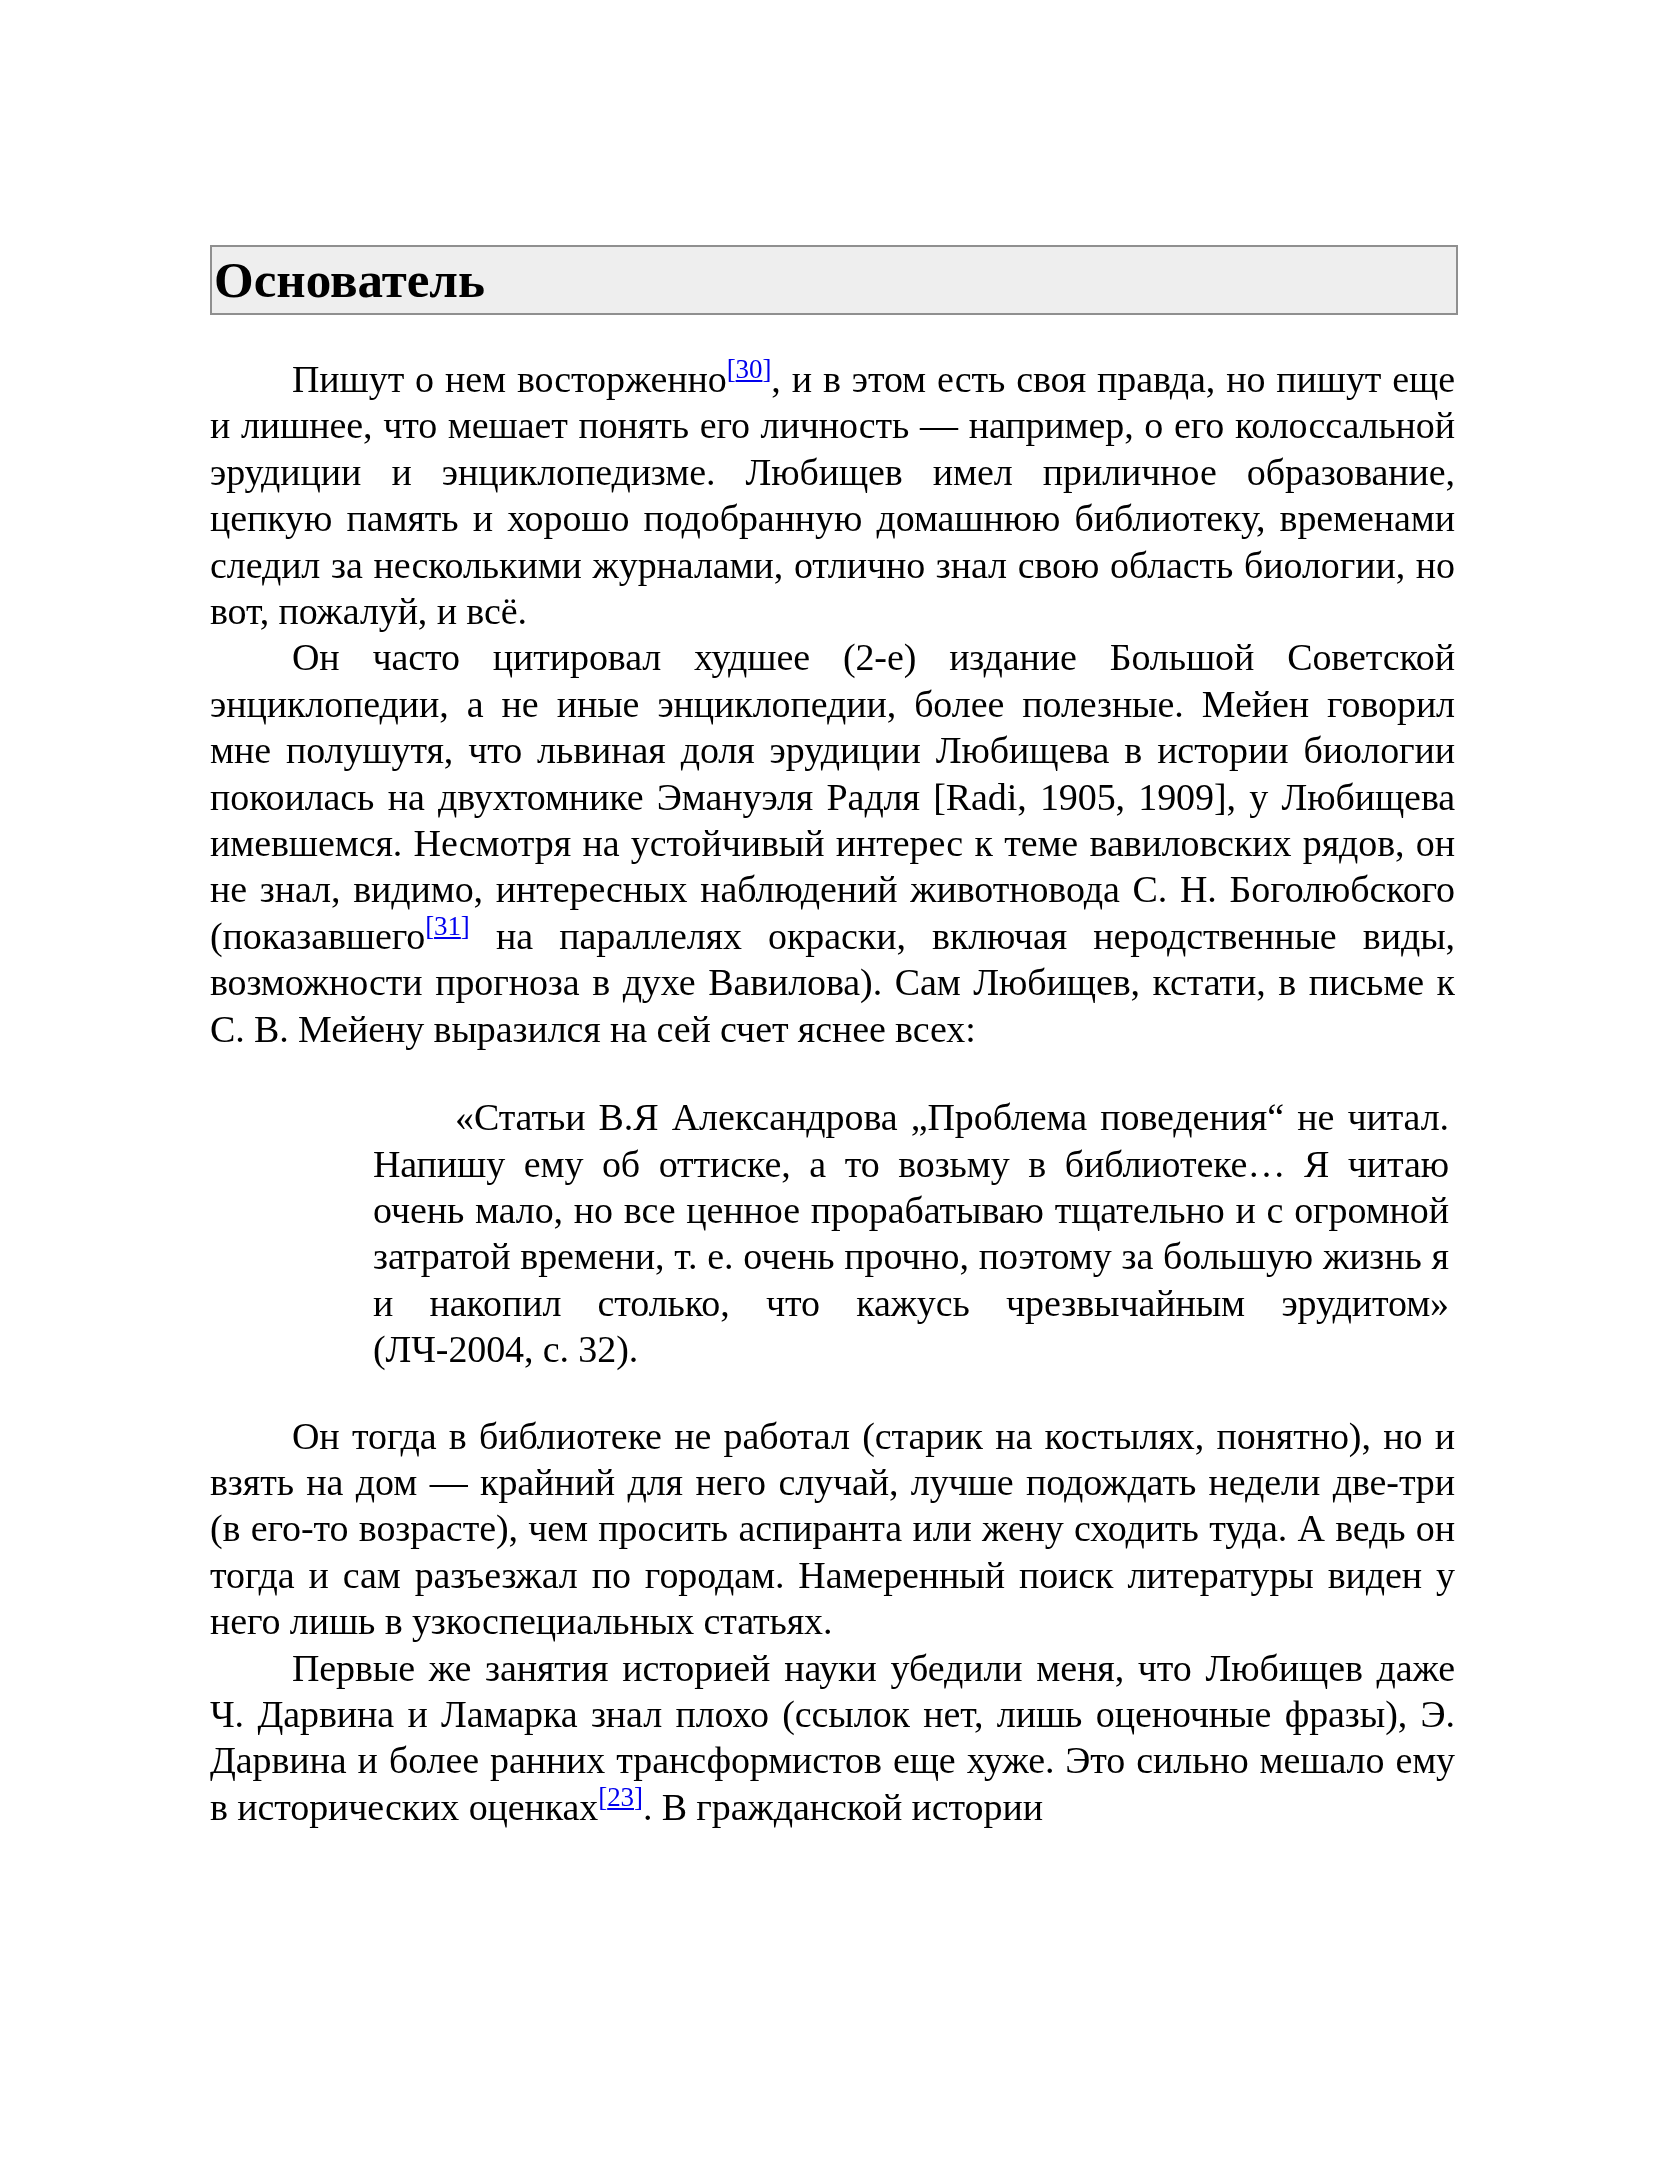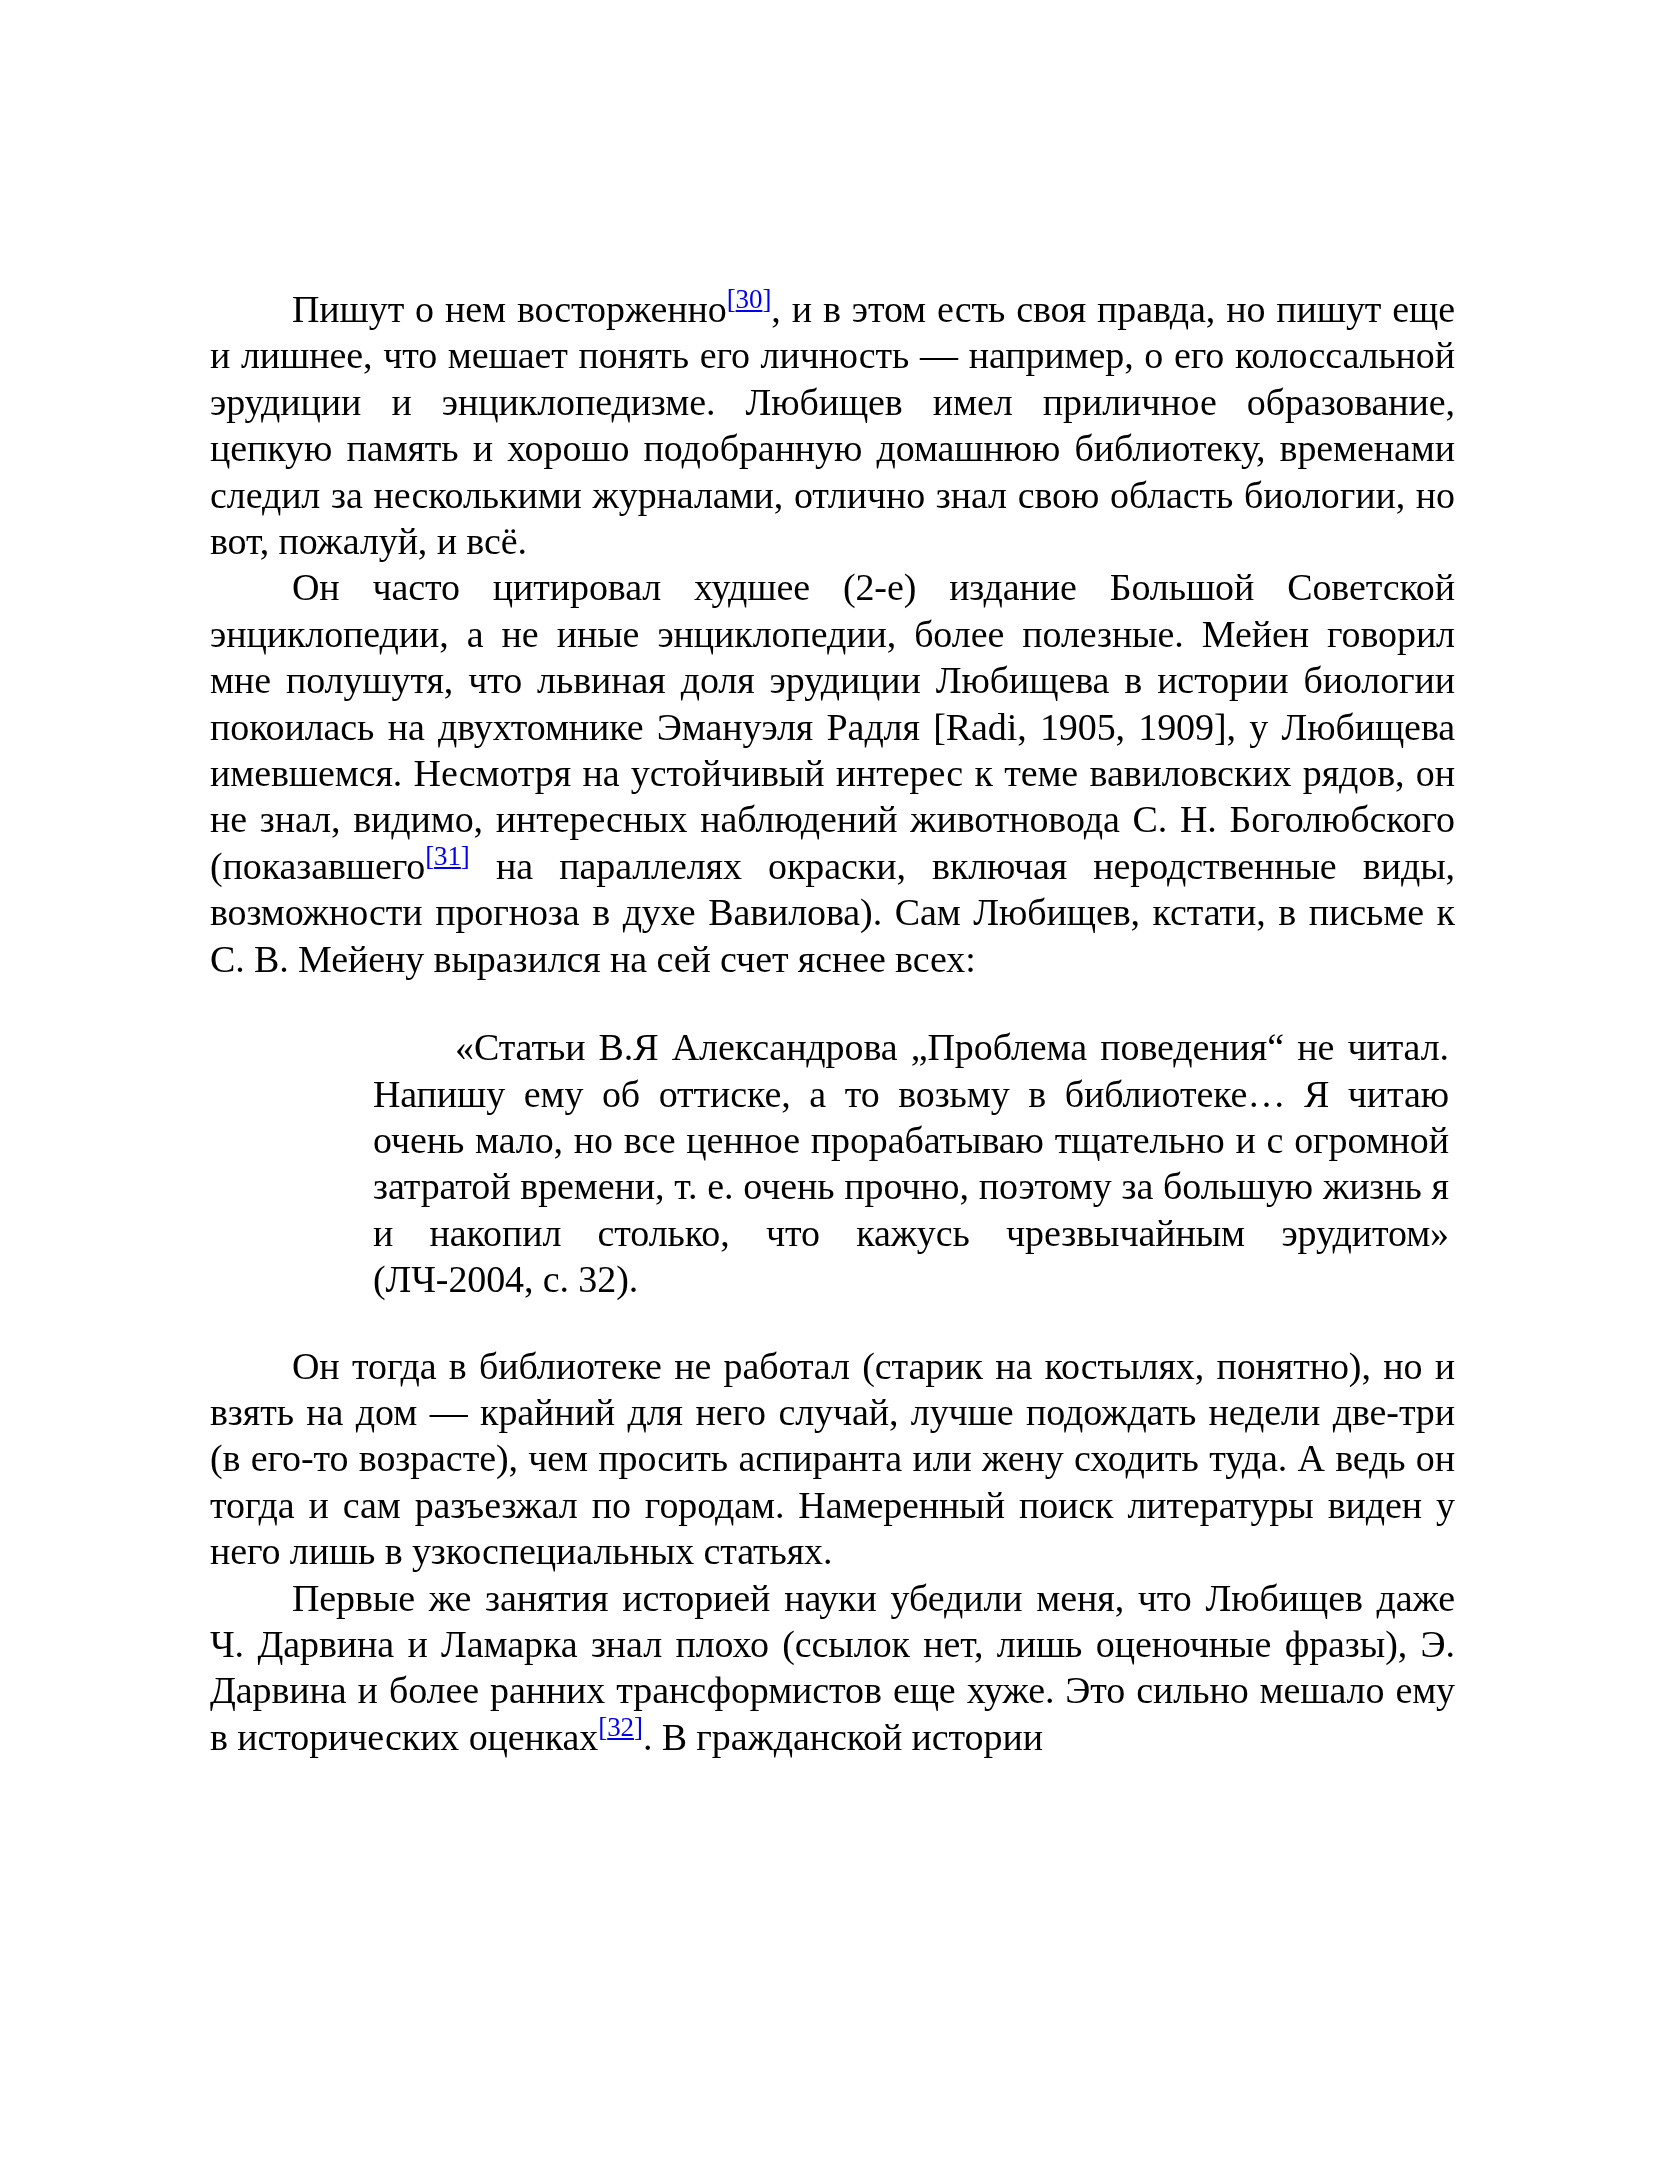--- a/index.html
+++ b/index.html
@@ -67,29 +67,32 @@
   sup.ref a .num {
     text-decoration: underline;
     margin-top: 44px;
   }
 </style>
 </head>
 <body>
 
 <div class="page">
 
+  <div class="heading-box">
+    <h2>Основатель</h2>
+  </div>
 
   <div class="body-text">
 
     <p class="para"><span>Пишут о нем восторженно</span><sup class="ref"><a href="#"><span>[</span><span class="num">30</span><span>]</span></a></sup><span>, и в этом есть своя правда, но пишут еще и лишнее, что мешает понять его личность — например, о его колоссальной эрудиции и энциклопедизме. Любищев имел приличное образование, цепкую память и хорошо подобранную домашнюю библиотеку, временами следил за несколькими журналами, отлично знал свою область биологии, но вот, пожалуй, и всё.</span></p>
 
     <p class="para"><span>Он часто цитировал худшее (2-е) издание Большой Советской энциклопедии, а не иные энциклопедии, более полезные. Мейен говорил мне полушутя, что львиная доля эрудиции Любищева в истории биологии покоилась на двухтомнике Эмануэля Радля [Radi, 1905, 1909], у Любищева имевшемся. Несмотря на устойчивый интерес к теме вавиловских рядов, он не знал, видимо, интересных наблюдений животновода С. Н. Боголюбского (показавшего</span><sup class="ref"><a href="#"><span>[</span><span class="num">31</span><span>]</span></a></sup><span> на параллелях окраски, включая неродственные виды, возможности прогноза в духе Вавилова). Сам Любищев, кстати, в письме к С. В. Мейену выразился на сей счет яснее всех:</span></p>
 
     <blockquote class="quote">
       <p class="para">«Статьи В.Я Александрова „Проблема поведения“ не читал. Напишу ему об оттиске, а то возьму в библиотеке… Я читаю очень мало, но все ценное прорабатываю тщательно и с огромной затратой времени, т. е. очень прочно, поэтому за большую жизнь я и накопил столько, что кажусь чрезвычайным эрудитом» (ЛЧ-2004, с. 32).</p>
     </blockquote>
 
     <p class="para">Он тогда в библиотеке не работал (старик на костылях, понятно), но и взять на дом — крайний для него случай, лучше подождать недели две-три (в его-то возрасте), чем просить аспиранта или жену сходить туда. А ведь он тогда и сам разъезжал по городам. Намеренный поиск литературы виден у него лишь в узкоспециальных статьях.</p>
 
-    <p class="para"><span>Первые же занятия историей науки убедили меня, что Любищев даже Ч. Дарвина и Ламарка знал плохо (ссылок нет, лишь оценочные фразы), Э. Дарвина и более ранних трансформистов еще хуже. Это сильно мешало ему в исторических оценках</span><sup class="ref"><a href="#"><span>[</span><span class="num">32</span><span>]</span></a></sup><span>. В гражданской истории</span></p>
+    <p class="para"><span>Первые же занятия историей науки убедили меня, что Любищев даже Ч. Дарвина и Ламарка знал плохо (ссылок нет, лишь оценочные фразы), Э. Дарвина и более ранних трансформистов еще хуже. Это сильно мешало ему в исторических оценках</span><sup class="ref"><a href="#"><span>[</span><span class="num">23</span><span>]</span></a></sup><span>. В гражданской истории</span></p>
 
   </div>
 </div>
 
 </body></html>

